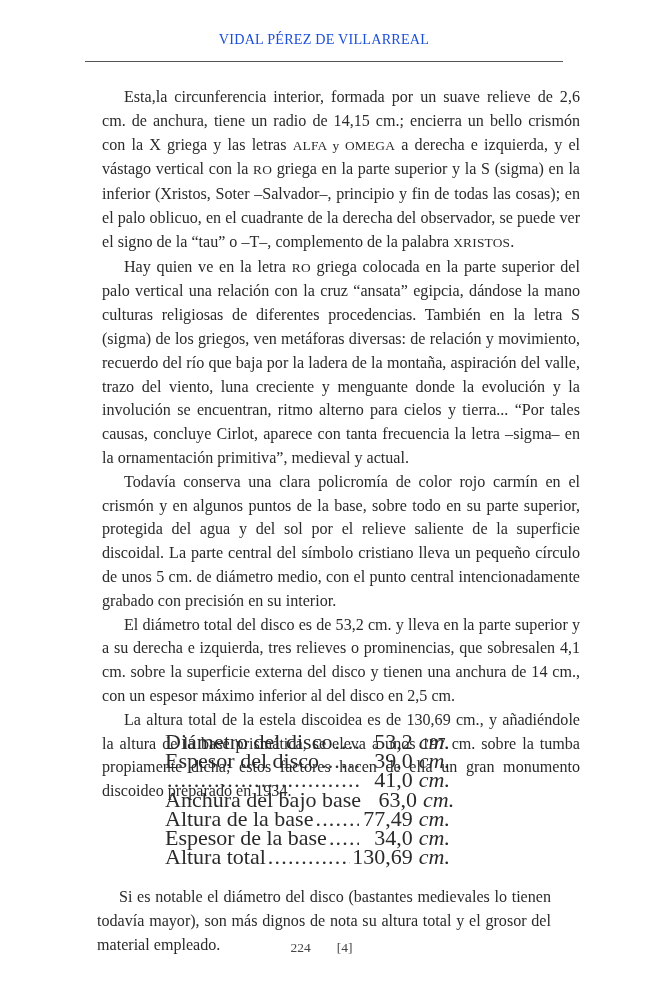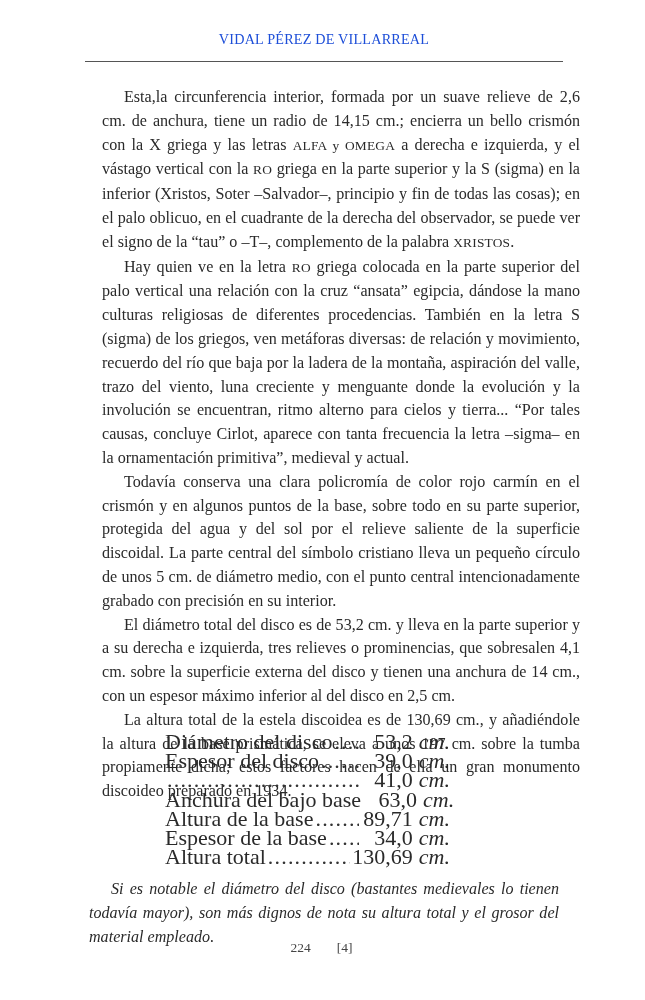--- a/index.html
+++ b/index.html
@@ -37,21 +37,21 @@
   }
   .summary-dots::before {
     content: "....................................................................................";
   }
   .summary-value { flex: 0 0 52px; text-align: right; padding-right: 6px; }
   .summary-unit { flex: 0 0 28px; text-align: left; font-style: italic; }
   .closing {
     position: absolute; top: 873px; left: 0; width: 478px;
     font-size: 16.1px; line-height: 23.8px; text-align: justify;
   }
-  .closing p { margin: 4px; text-indent: 22px; font-style: italic; }
+  .closing p { margin: 12px; text-indent: 22px; }
   .footer {
     position: absolute; top: 940px; left: -3px; width: 479px;
     display: flex; justify-content: center;
     font-size: 13.5px; color: #444; gap: 26px;
   }
 </style>
 </head>
 <body>
 
 <div class="page">
@@ -87,21 +87,21 @@
     </div>
     <div class="summary-row">
       <span class="summary-label">Anchura del bajo base</span>
       <span class="summary-dots"></span>
       <span class="summary-value">63,0</span>
       <span class="summary-unit">cm.</span>
     </div>
     <div class="summary-row">
       <span class="summary-label">Altura de la base</span>
       <span class="summary-dots"></span>
-      <span class="summary-value">89,71</span>
+      <span class="summary-value">77,49</span>
       <span class="summary-unit">cm.</span>
     </div>
     <div class="summary-row">
       <span class="summary-label">Espesor de la base</span>
       <span class="summary-dots"></span>
       <span class="summary-value">34,0</span>
       <span class="summary-unit">cm.</span>
     </div>
     <div class="summary-row">
       <span class="summary-label">Altura total</span>

